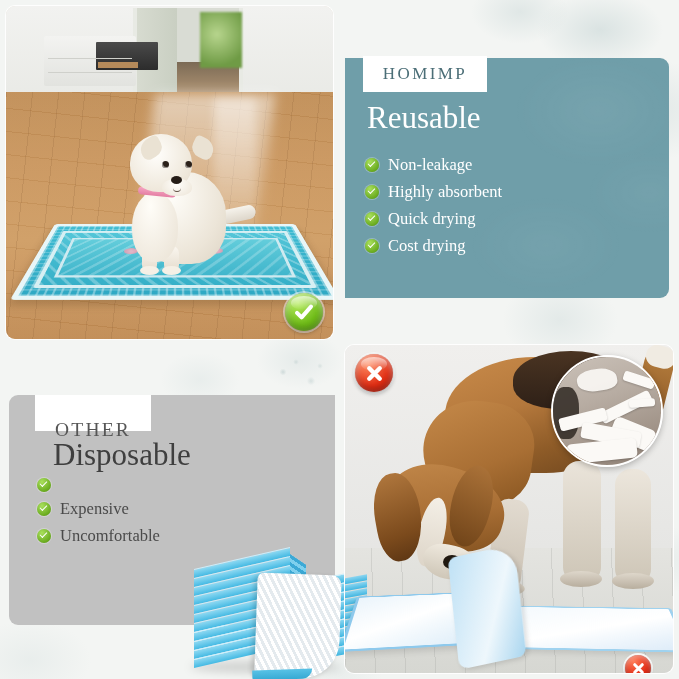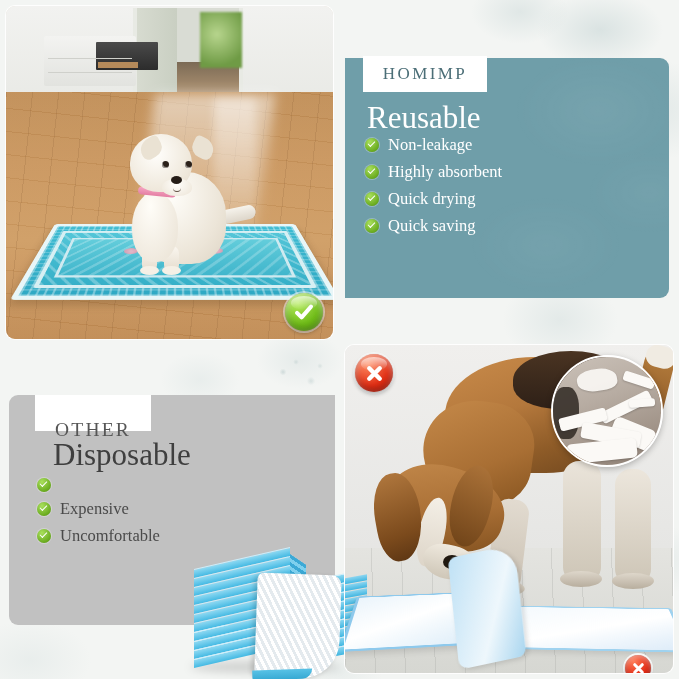--- a/index.html
+++ b/index.html
@@ -133,21 +133,21 @@
      background:#6f9ea9;border-radius:0 9px 9px 0;}
   #panel-reusable::before{content:"";position:absolute;inset:0;border-radius:0 9px 9px 0;
      background:
       radial-gradient(ellipse 120px 80px at 78% 22%, rgba(255,255,255,.055), rgba(255,255,255,0) 70%),
       radial-gradient(ellipse 110px 70px at 62% 78%, rgba(255,255,255,.045), rgba(255,255,255,0) 70%),
       radial-gradient(ellipse 90px 60px at 94% 56%, rgba(255,255,255,.04), rgba(255,255,255,0) 70%);}
   .brand-tag{position:absolute;background:#ffffff;display:flex;align-items:center;justify-content:center;}
   #brand-homimp{left:18px;top:-2px;width:124px;height:36px;}
   #brand-homimp span{font-size:17px;letter-spacing:2.4px;color:#4b6e77;}
   .panel-body{position:absolute;left:20px;top:44px;right:14px;}
-  .panel-title{font-size:31px;line-height:1;color:#ffffff;margin:0 0 2px 2px;font-weight:400;}
+  .panel-title{font-size:31px;line-height:1;color:#ffffff;margin:0 0 22px 2px;font-weight:400;}
   .feat-list{list-style:none;margin:0;padding:0;}
   .feat-list li{display:flex;align-items:center;gap:9px;margin:0 0 7px 0;}
   .chk{flex:0 0 auto;width:14px;height:14px;border-radius:50%;display:block;
      background:radial-gradient(circle at 35% 28%,#a9e05c,#6aab1f 70%,#538d15);
      box-shadow:0 0 0 1px rgba(255,255,255,.28);position:relative;}
   .chk::after{content:"";position:absolute;left:3.4px;top:3.2px;width:6px;height:3.2px;
      border-left:1.9px solid #fff;border-bottom:1.9px solid #fff;transform:rotate(-45deg);}
   .feat-teal{font-size:16.5px;color:#ffffff;}
 
   
@@ -337,21 +337,21 @@
         <li>
           <span class="chk"></span>
           <span class="feat-teal">Highly absorbent</span>
         </li>
         <li>
           <span class="chk"></span>
           <span class="feat-teal">Quick drying</span>
         </li>
         <li>
           <span class="chk"></span>
-          <span class="feat-teal">Quick saving</span>
+          <span class="feat-teal">Cost drying</span>
         </li>
       </ul>
     </div>
   </div>
 
   <div id="panel-other">
     <div class="brand-tag" id="brand-other">
       <span>OTHER</span>
     </div>
     <div class="panel-body">

